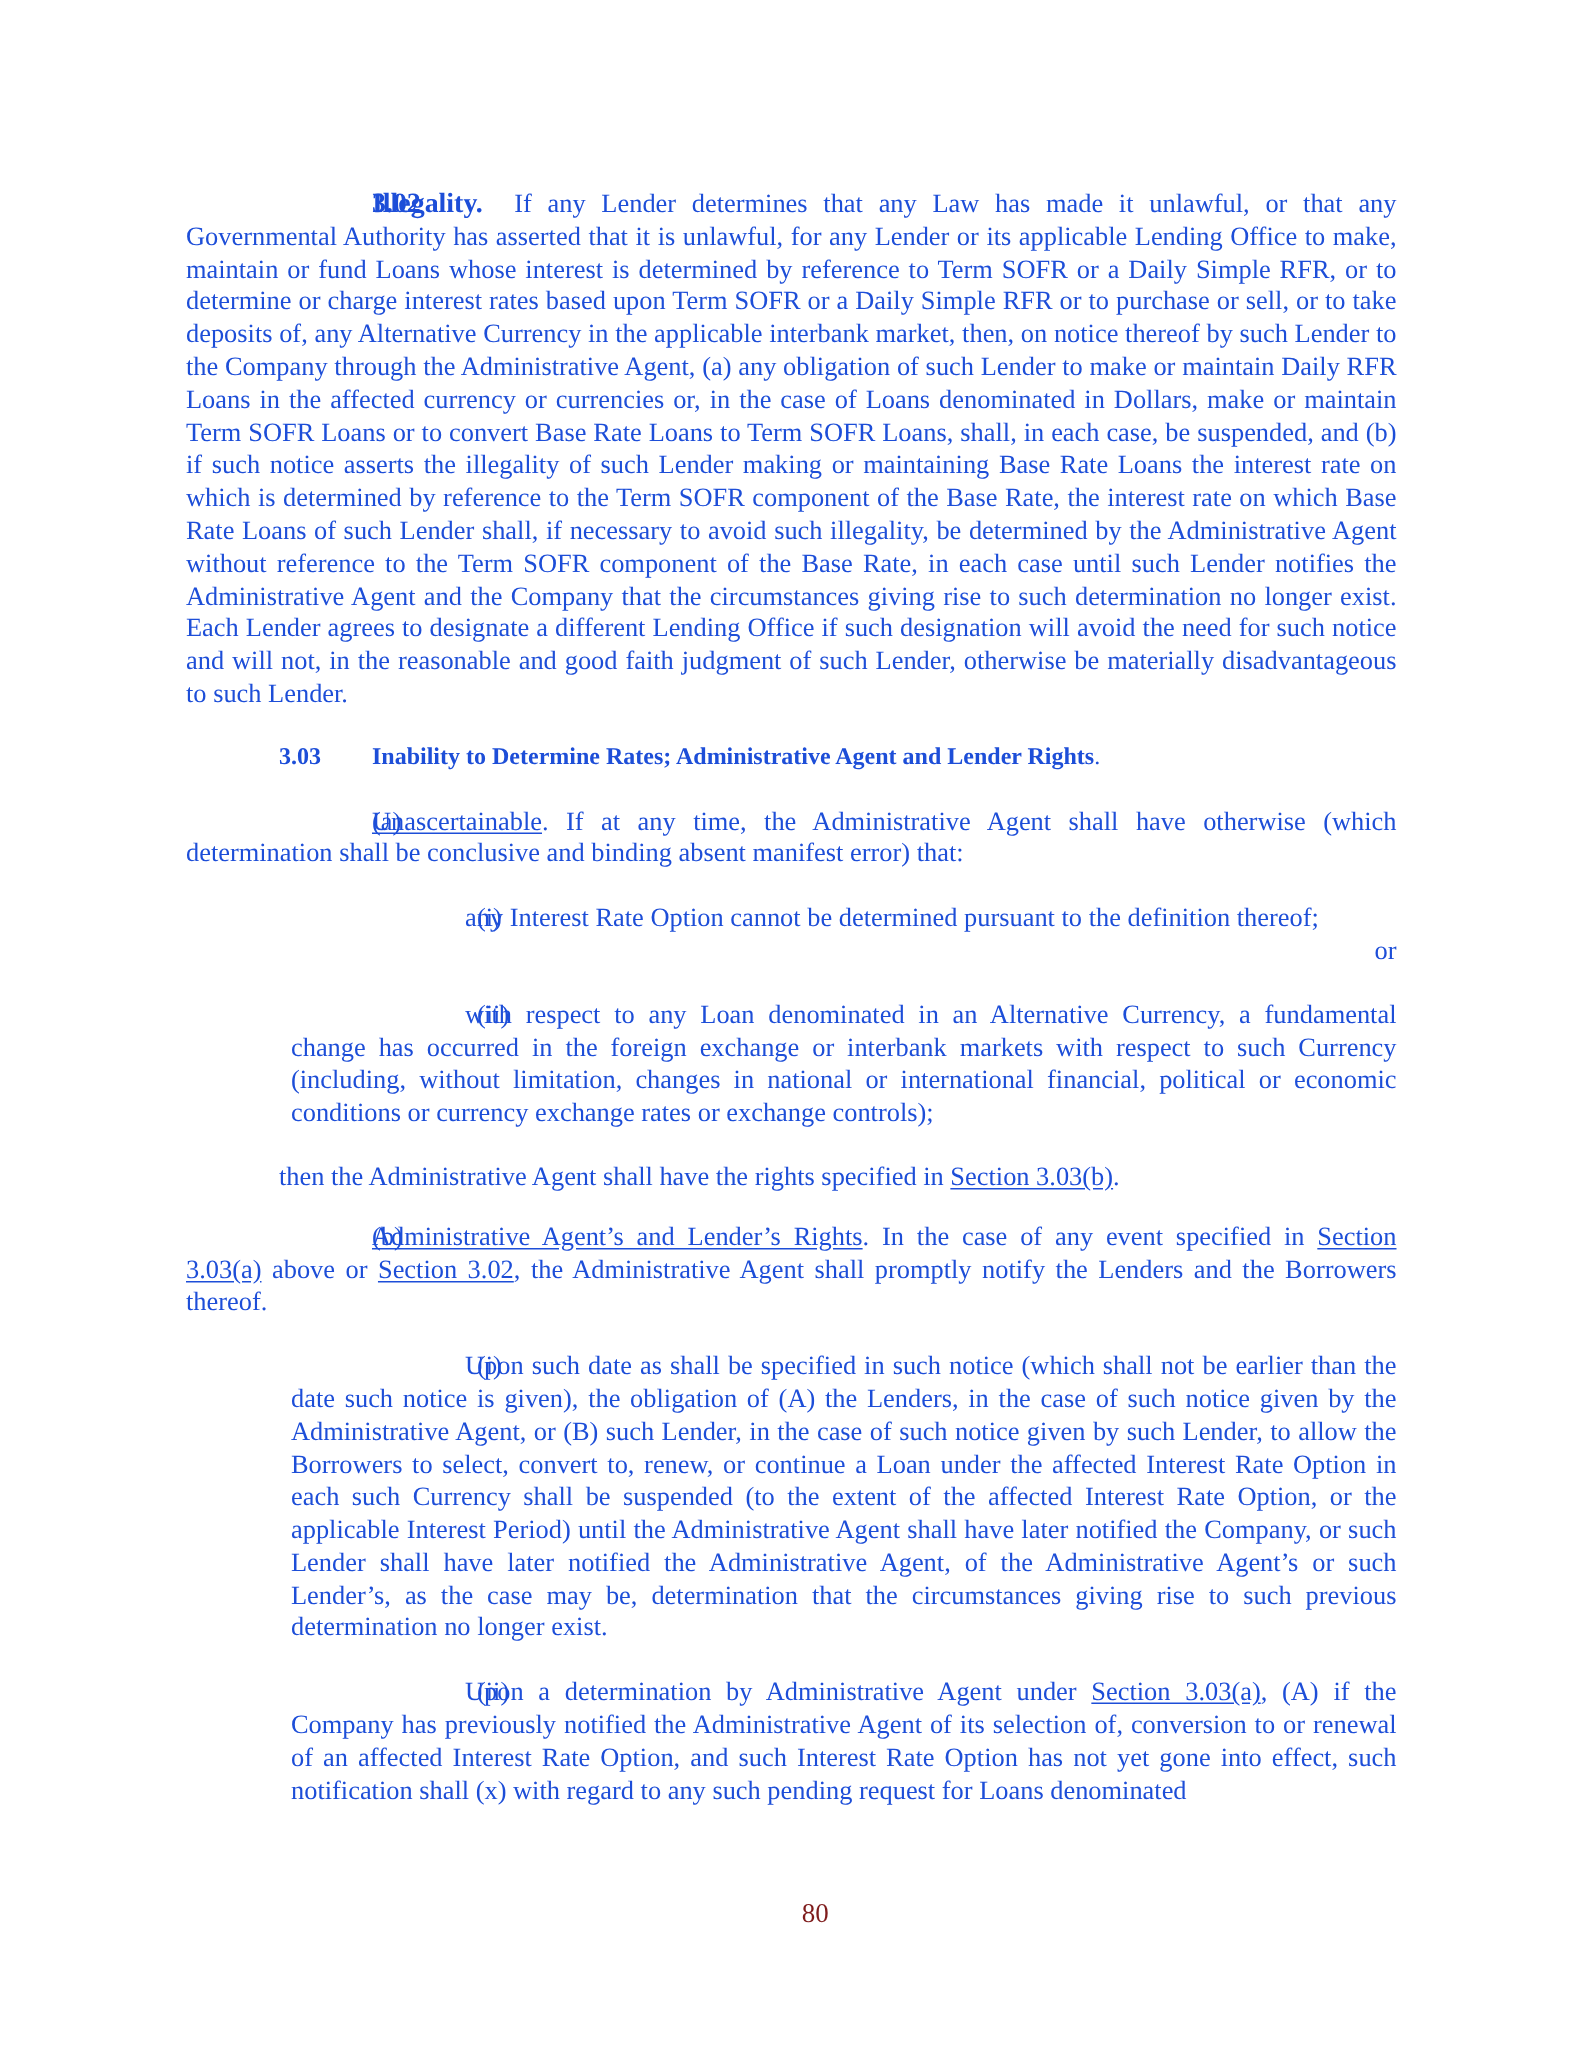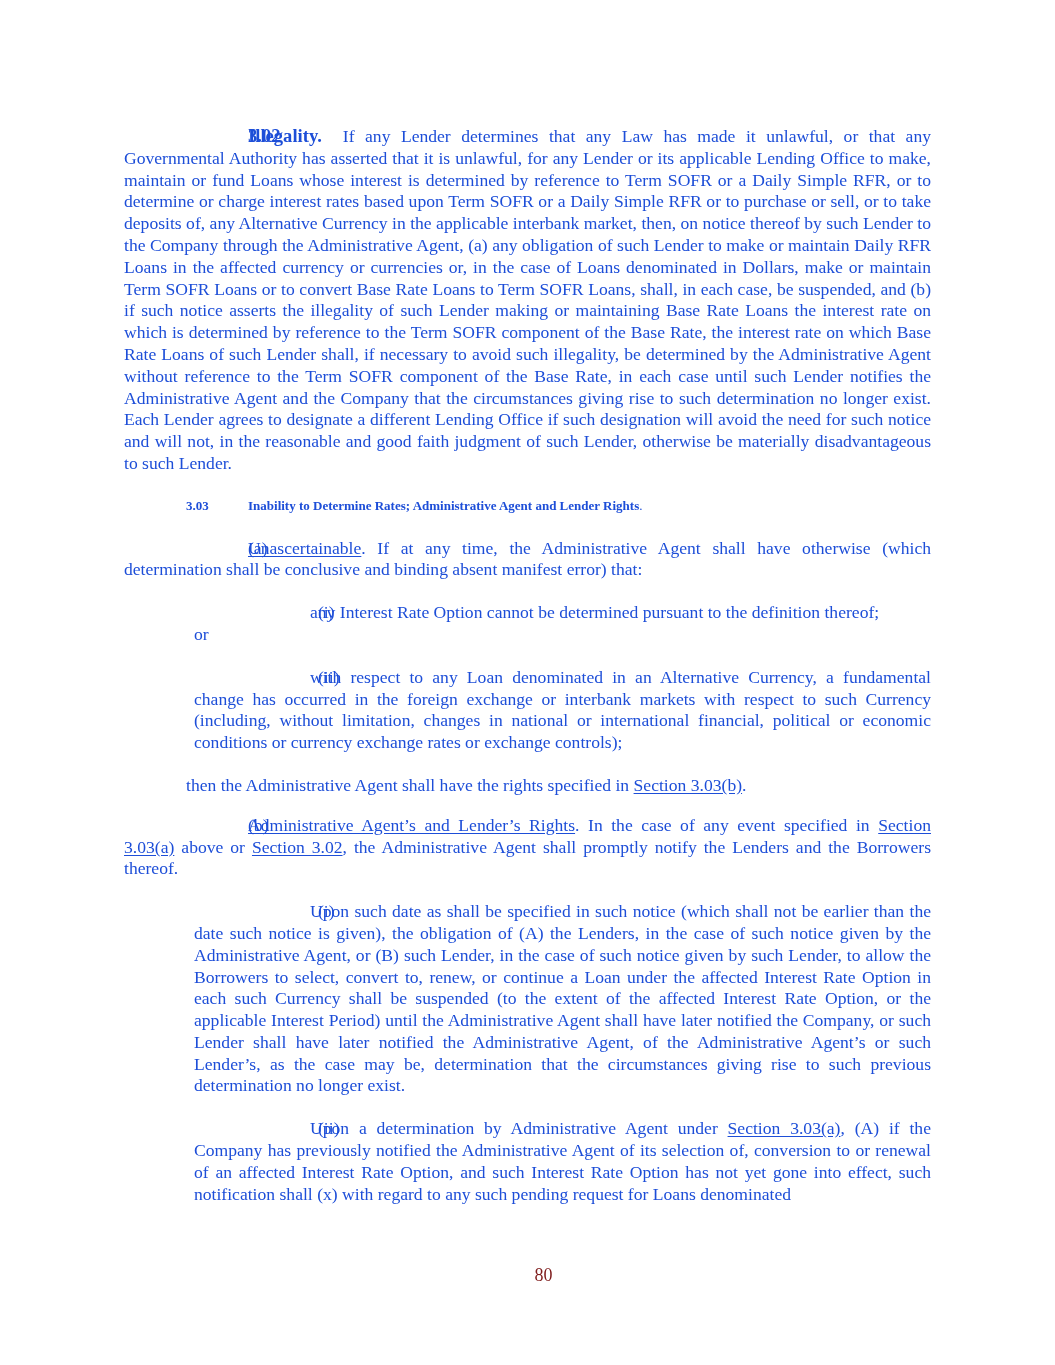--- a/index.html
+++ b/index.html
@@ -9,27 +9,27 @@
     font-family: "Liberation Serif", serif; font-size: 17.6px; line-height: 21.8px;
     color: #1d4ed8; text-align: justify;
   }
   p { margin: 0; }
   .ind1 { text-indent: 62px; }
   .u { text-decoration: underline; text-underline-offset: 2px; }
   .b { font-weight: bold; }
   .sec-num { display: inline-block; width: 62px; }
   .num-l1 { display: inline-block; width: 62px; }
   .num-l2 { display: inline-block; width: 54px; }
-  .heading303 { padding-left: 62px; font-size: 13px; margin-top: 20px; text-align: left; }
+  .heading303 { padding-left: 62px; font-size: 16px; margin-top: 20px; text-align: left; }
   .heading303 .sec-num { width: 62px; }
   .para-a { margin-top: 21px; }
   .sub { padding-left: 70px; }
   .sub-i { margin-top: 21px; }
   .sub-i .first { text-indent: 62px; }
-  .or { padding-left: 70px; text-align: left; }
+  .or { padding-left: 70px; text-align: right; }
   .sub-ii { margin-top: 21px; }
   .then { margin-top: 21px; padding-left: 62px; text-align: left; }
   .para-b { margin-top: 18px; }
   .b-i { margin-top: 21px; }
   .b-ii { margin-top: 21px; }
   .page-number {
     position: absolute; left: 16px; width: 1055px; top: 1265px; text-align: center;
     font-family: "Liberation Serif", serif; font-size: 18px; color: #7f1d1d;
   }
   .title302 { font-size: 18.6px; }

